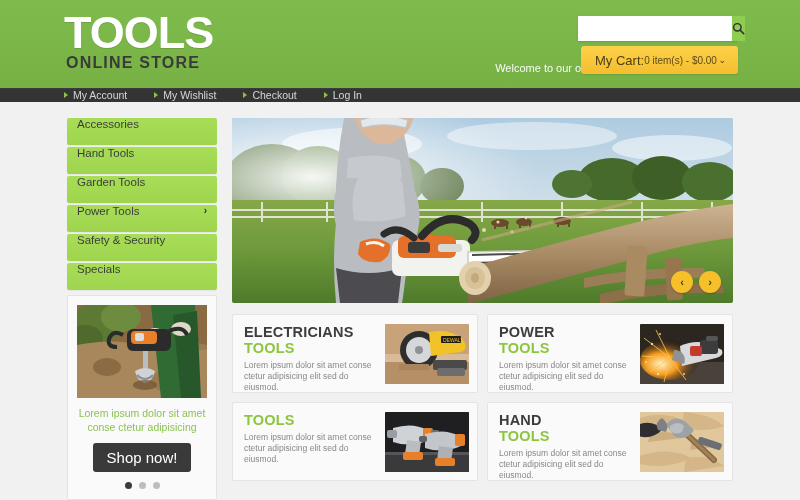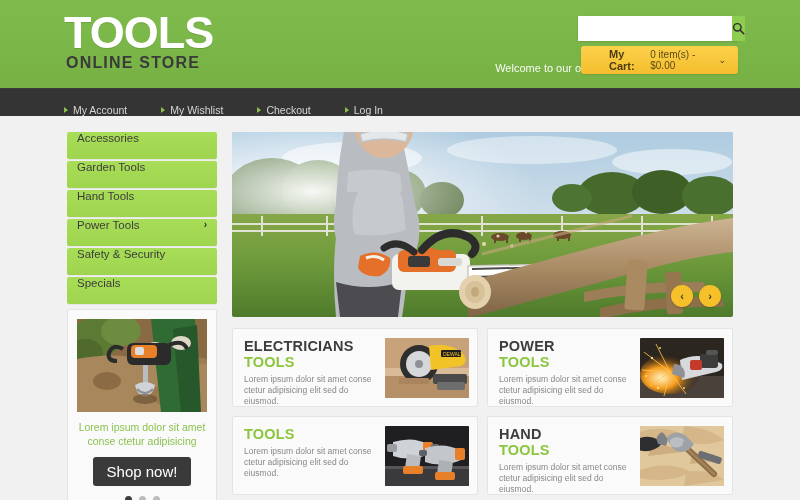--- a/index.html
+++ b/index.html
@@ -58,28 +58,28 @@
   }
 
   .cart {
     position: absolute; right: 62px; top: 46px;
     width: 157px; height: 28px;
     background: linear-gradient(180deg,#fcd14a 0%,#f5bd2e 100%);
     border-radius: 3px;
     display: flex; align-items: center; cursor: pointer;
     box-shadow: 0 1px 2px rgba(0,0,0,.1);
   }
-  .cart-label { font-size: 11px; color: #4a3d13; font-weight: bold; margin-left: 28px; }
+  .cart-label { font-size: 13px; color: #4a3d13; font-weight: normal; margin-left: 14px; }
   .cart-value { font-size: 10px; color: #5b4b18; }
   .cart-caret { margin-left: auto; margin-right: 12px; font-size: 9px; color: #4a3d13; }
 
   
   .topnav {
-    height: 28px; background: #343434;
-    display: flex; align-items: flex-end; padding-left: 64px; gap: 14px;
+    height: 14px; background: #343434;
+    display: flex; align-items: center; padding-left: 64px; gap: 7px;
     box-shadow: inset 0 1px 0 rgba(255,255,255,.04);
   }
   .topnav-item {
     display: flex; align-items: center; gap: 5px;
     font-size: 10.5px; color: #d6d6d6; cursor: pointer;
     padding: 0 11px 0 0; margin-right: 9px;
   }
   .topnav-item .tri {
     width: 0; height: 0;
     border-left: 4px solid #8bc34a;
@@ -220,24 +220,24 @@
     </div>
   </div>
 
   <div class="body">
 
     <div class="sidebar">
       <div class="cat-item">
         <span>Accessories</span>
       </div>
       <div class="cat-item">
+        <span>Hand Tools</span>
+      </div>
+      <div class="cat-item">
         <span>Garden Tools</span>
-      </div>
-      <div class="cat-item">
-        <span>Hand Tools</span>
       </div>
       <div class="cat-item">
         <span>Power Tools</span>
         <span class="chev">›</span>
       </div>
       <div class="cat-item">
         <span>Safety &amp; Security</span>
       </div>
       <div class="cat-item">
         <span>Specials</span>

